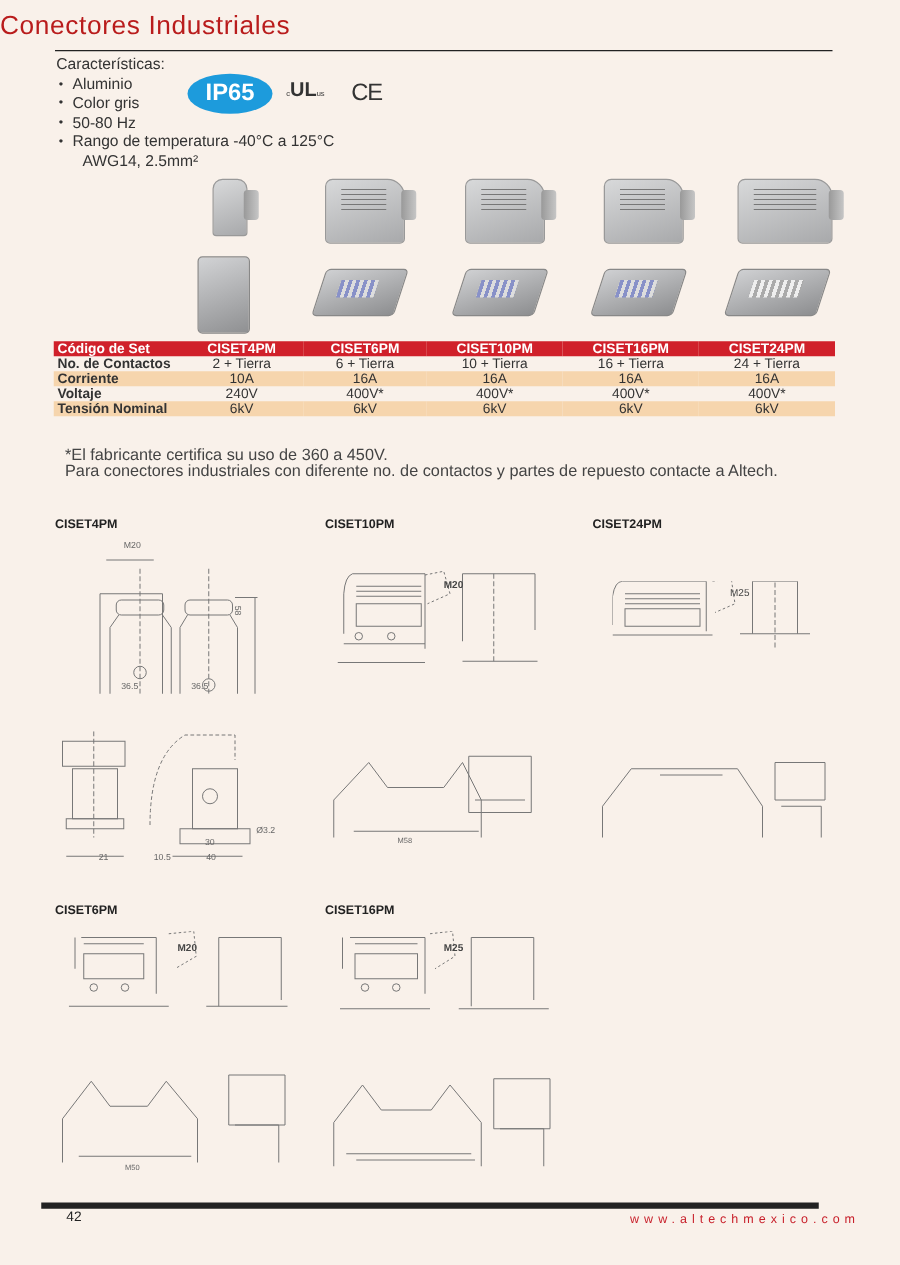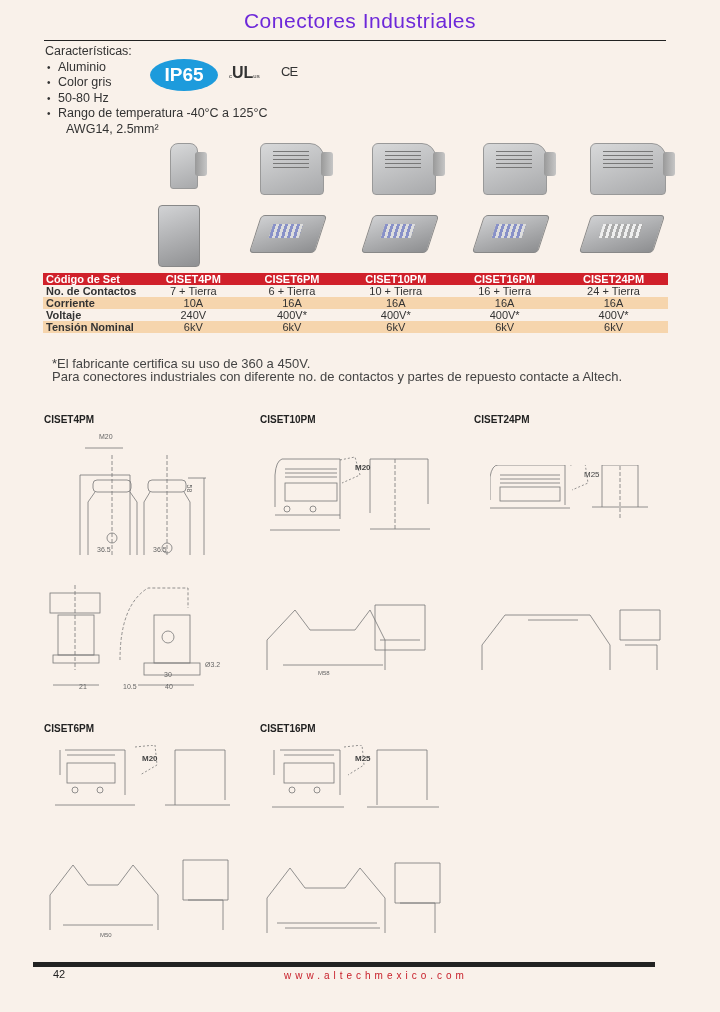--- a/index.html
+++ b/index.html
@@ -1,45 +1,45 @@
 <!DOCTYPE html>
 <html><head>
 <meta charset="utf-8">
 <style>
   html,body{margin:0;padding:0;}
   body{width:720px;height:1012px;background:#f9f1ea;position:relative;overflow:hidden;font-family:"Liberation Sans",sans-serif;color:#222;}
-  .title{position:absolute;left:0;top:9px;width:720px;text-align:center;font-size:21px;color:#6d28d9;letter-spacing:0.5px;}
+  .title{position:absolute;left:0;top:9px;width:720px;font-size:21px;color:#b91c1c;letter-spacing:0.5px;}
   .title-rule{position:absolute;left:44px;top:40px;width:622px;height:1px;background:#222;}
   .feat{position:absolute;left:45px;top:44px;font-size:12.5px;color:#333;line-height:15.5px;}
   .feat .bl{padding-left:13px;position:relative;}
   .feat .bl:before{content:"\2022";position:absolute;left:2px;top:0;font-size:10px;}
   .feat .cont{padding-left:21px;}
   .ip65{position:absolute;left:150px;top:59px;width:68px;height:32px;border-radius:50%;background:#1d9bdc;color:#fff;font-weight:bold;font-size:19px;text-align:center;line-height:32px;}
   .ul{position:absolute;left:229px;top:64px;font-size:16px;font-weight:bold;color:#333;}
   .ul small{font-size:6px;font-weight:normal;}
-  .ce{position:absolute;left:281px;top:64px;font-size:13px;color:#333;letter-spacing:-1px;}
+  .ce{position:absolute;left:281px;top:64px;font-size:19px;color:#333;letter-spacing:-1px;}
   .prod{position:absolute;}
   .conn-top{width:62px;height:50px;background:linear-gradient(160deg,#d8d9da,#a8a9ab);border-radius:6px 14px 4px 4px;border:1px solid #999;position:relative;}
   .conn-top:after{content:"";position:absolute;right:-10px;top:8px;width:12px;height:24px;background:linear-gradient(90deg,#999,#c6c6c6);border-radius:3px;}
   .conn-top .vents{position:absolute;left:12px;top:6px;width:36px;height:18px;background:repeating-linear-gradient(0deg,#777 0 1px,transparent 1px 4px);}
   .conn-bot{width:64px;height:36px;background:linear-gradient(160deg,#cfd0d2,#8d8e90);transform:skewX(-18deg);border-radius:4px;border:1px solid #888;position:relative;}
   .conn-bot .ins{position:absolute;left:14px;top:8px;width:30px;height:14px;background:repeating-linear-gradient(90deg,#8891c8 0 3px,#ddd 3px 6px);}
   .spec{position:absolute;left:43px;top:273px;width:625px;border-collapse:collapse;font-size:11px;}
   .spec td{height:12px;padding:0 2px;line-height:12px;text-align:center;color:#333;}
   .spec td:first-child{text-align:left;width:96px;padding-left:3px;}
   .spec tr.hdr td{background:#d0202a;color:#fff;font-weight:bold;}
   .spec tr.alt td{background:#f6d5ad;}
   .spec tr.alt td:first-child{font-weight:bold;}
   .spec tr.plain td:first-child{font-weight:bold;}
   .spec tr.hdr td:first-child{font-weight:bold;}
   .notes{position:absolute;left:52px;top:358px;font-size:13px;line-height:12.5px;color:#444;}
   .dlabel{position:absolute;font-size:10px;font-weight:bold;color:#222;}
   .drw{position:absolute;}
   .footer-rule{position:absolute;left:33px;top:962px;width:622px;height:5px;background:#222;}
-  .url{position:absolute;left:0;top:970px;width:688px;text-align:center;font-size:10px;letter-spacing:4px;color:#c8202b;padding-left:32px;}
+  .url{position:absolute;left:0;top:970px;width:688px;text-align:right;font-size:10px;letter-spacing:4px;color:#c8202b;}
   .pnum{position:absolute;left:21px;top:968px;font-size:11px;color:#222;margin-left:32px;}
 </style>
 </head>
 <body>
 
 <div class="title">Conectores Industriales</div>
 <div class="title-rule"></div>
 
 <div class="feat">
   <div>Características:</div>
@@ -107,21 +107,21 @@
       <tr class="hdr">
     <td>Código de Set</td>
     <td>CISET4PM</td>
     <td>CISET6PM</td>
     <td>CISET10PM</td>
     <td>CISET16PM</td>
     <td>CISET24PM</td>
   </tr>
   <tr class="plain">
     <td>No. de Contactos</td>
-    <td>7 + Tierra</td>
+    <td>2 + Tierra</td>
         <td>6 + Tierra</td>
         <td>10 + Tierra</td>
         <td>16 + Tierra</td>
         <td>24 + Tierra</td>
   </tr>
   <tr class="alt">
     <td>Corriente</td>
     <td>10A</td>
         <td>16A</td>
         <td>16A</td>

